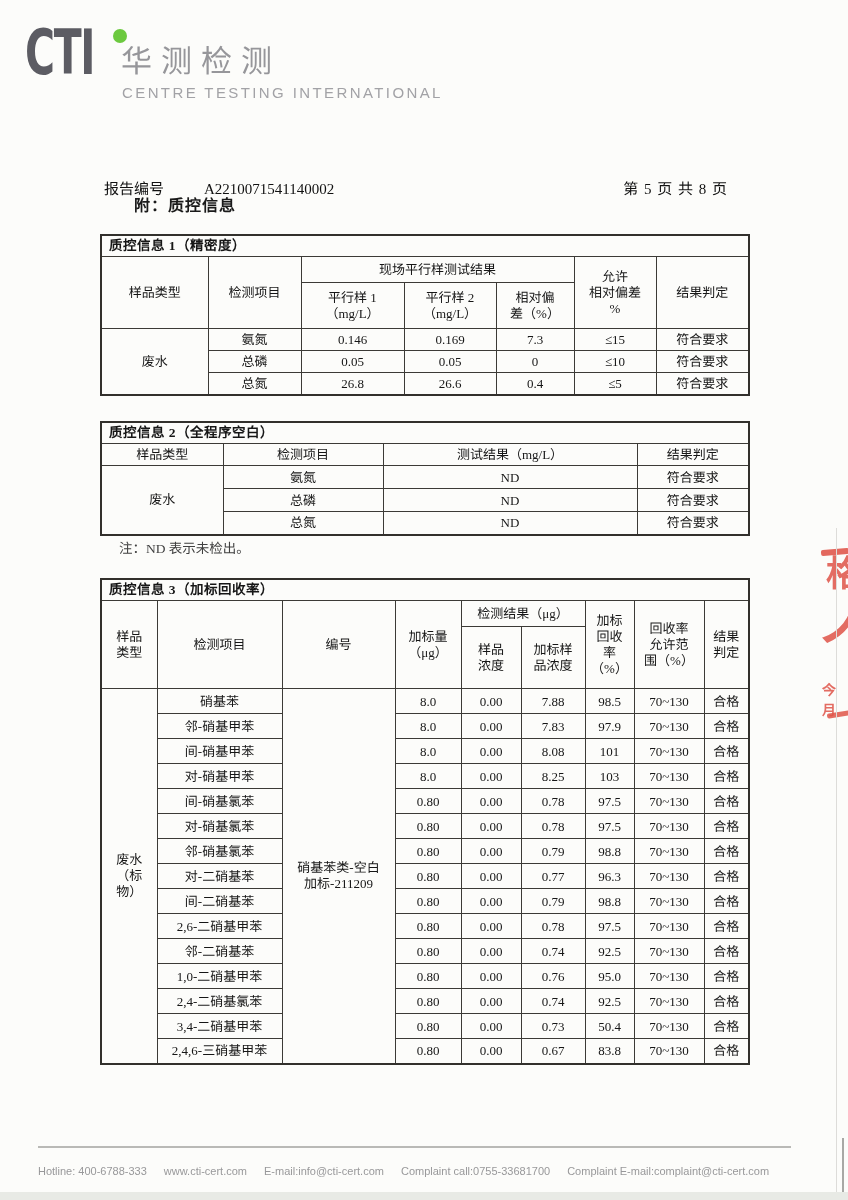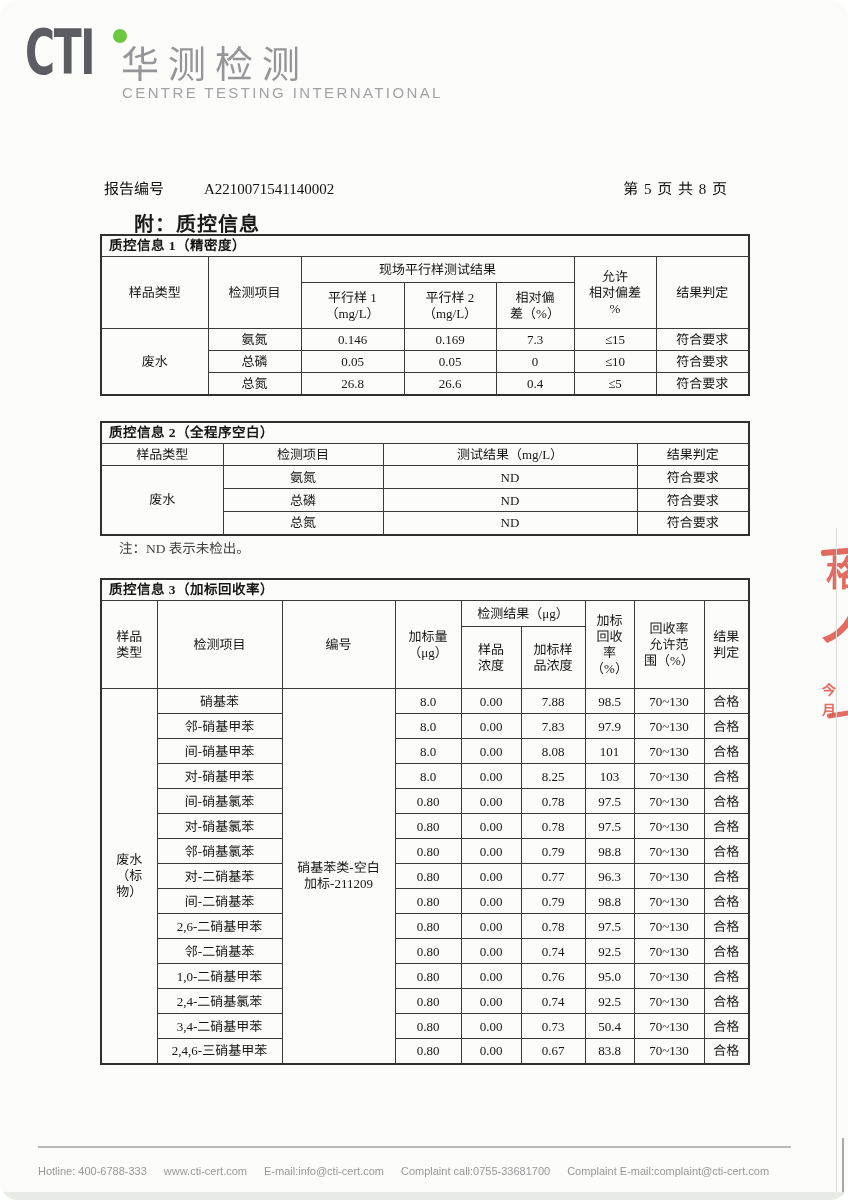--- a/index.html
+++ b/index.html
@@ -1,52 +1,52 @@
 <!DOCTYPE html>
 <html lang="zh-CN"><head>
 <meta charset="utf-8">
 <style>
   * { margin:0; padding:0; box-sizing:border-box; }
   html,body { background:#ffffff; }
   body { width:848px; height:1200px; font-family:"Liberation Serif","DejaVu Serif",serif; }
   .page {
     position:relative; width:848px; height:1200px;
-    background:#fcfcfa; overflow:hidden; color:#1a1a1a;border-radius:18px;
+    background:#fcfcfa; overflow:hidden; color:#1a1a1a;
   }
 
   
   .logo { position:absolute; left:25px; top:20px; width:300px; height:85px; }
   .logo-cti {
     position:absolute; left:0; top:2px;
     font-family:"DejaVu Sans","Liberation Sans",sans-serif;
     font-weight:bold; font-size:62px; line-height:1; color:#5c5c63;
     letter-spacing:-2px; transform:scaleX(0.66); transform-origin:left top;
     white-space:nowrap;
   }
   .logo-dot { position:absolute; left:88px; top:9px; width:14px; height:14px; border-radius:50%; background:#6cc93f; }
   .logo-chinese {
     position:absolute; left:96px; top:26px;
     font-family:"DejaVu Sans","Liberation Sans",sans-serif;
-    font-size:38px; line-height:1; color:#96969a; letter-spacing:9px; white-space:nowrap;
+    font-size:31px; line-height:1; color:#96969a; letter-spacing:9px; white-space:nowrap;
   }
   .logo-subtitle {
     position:absolute; left:97px; top:64px;
     font-family:"Liberation Sans","DejaVu Sans",sans-serif;
     font-size:15px; color:#a2a2a6; letter-spacing:2.4px; white-space:nowrap;
   }
 
   
   .report-row {
     position:absolute; left:104px; top:177px; width:644px;
     display:flex; align-items:baseline; font-size:15px; color:#111;
   }
   .report-no-value { margin-left:40px; }
   .page-info { margin-left:auto; margin-right:20px; letter-spacing:1px; }
 
-  .attach-title { position:absolute; left:134px; top:208px; font-size:20px; font-weight:bold; letter-spacing:1px; }
+  .attach-title { position:absolute; left:134px; top:192px; font-size:16px; font-weight:bold; letter-spacing:1px; }
 
   
   table.qc-table {
     position:absolute; left:100px; width:648px;
     border-collapse:collapse; table-layout:fixed;
     border:2px solid #32302c;
   }
   .qc-table td {
     border:1px solid #3c3a36;
     text-align:center; vertical-align:middle;

